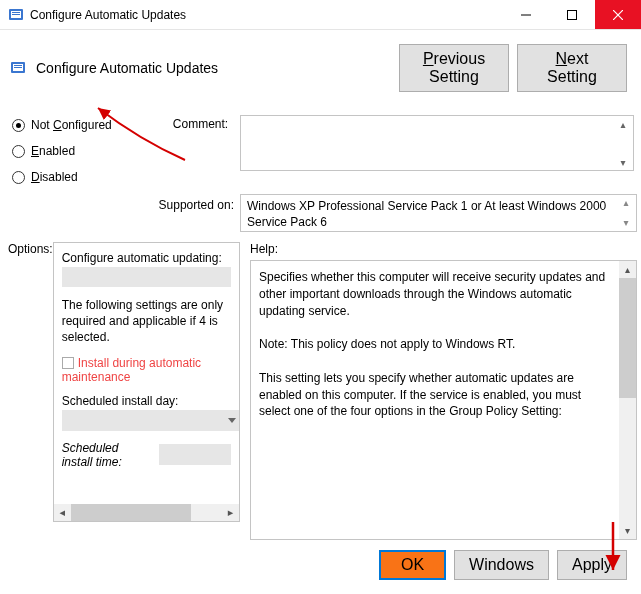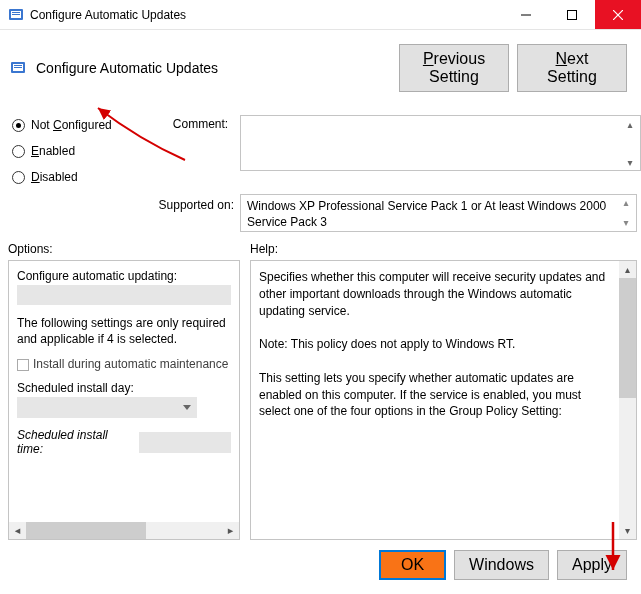--- a/index.html
+++ b/index.html
@@ -74,21 +74,21 @@
   .radio {
     width: 13px; height: 13px; border: 1px solid #333; border-radius: 50%;
     display: inline-flex; align-items: center; justify-content: center;
     background: #fff;
   }
   .radio.checked::after {
     content: ""; width: 5px; height: 5px; background: #000; border-radius: 50%;
   }
   .u { text-decoration: underline; text-decoration-thickness: 1px;}
 
-  .mid-grid { display: flex; padding: 0 0 0 0;}
+  .mid-grid { display: flex; padding: 0 7px 0 0;}
   .kv-col {
     width: 75px;
     text-align: center;
     padding-top: 16px;
     padding-right: 4px;
   }
   .kv-col label { display: block; height: 62px; line-height: 1;}
   .comment-box {
     flex: 1;
     border: 1px solid #c4c4c4;
@@ -121,21 +121,21 @@
     overflow: hidden;
   }
   .supported-box .scroll-up, .supported-box .scroll-down {
     position: absolute; right: 2px; width: 16px; height: 16px;
     display: flex; align-items: center; justify-content: center;
     color: #888; font-size: 10px;
   }
 
   .section { display: flex; padding: 10px 4px 0 8px; gap: 10px;}
   .section .pane-label { margin-bottom: 4px;}
-  .left-pane { width: 232px; display:flex; flex-direction: column;}
+  .left-pane { width: 232px; display:flex; flex-direction: row;}
   .right-pane { flex: 1; display:flex; flex-direction: column;}
 
   .scrollbox {
     border: 1px solid #c4c4c4;
     position: relative;
     overflow: hidden;
   }
   .options-box { height: 280px; }
   .options-content { padding: 8px 8px; }
   .options-content .row { margin-bottom: 10px;}
@@ -267,38 +267,38 @@
   </div>
   <div class="comment-box">
     <span class="scroll-up">▴</span>
     <span class="scroll-down">▾</span>
   </div>
 </div>
 
 <div class="supported-row">
   <div class="supported-label">Supported on:</div>
   <div class="supported-box">
-    <span>Windows XP Professional Service Pack 1 or At least Windows 2000 Service Pack 3</span>
+    <span>Windows XP Professional Service Pack 1 or At least Windows 2000 Service Pack 6</span>
     <span class="scroll-up">▴</span>
     <span class="scroll-down">▾</span>
   </div>
 </div>
 
 <div class="section">
   <div class="left-pane">
     <div class="pane-label">Options:</div>
     <div class="scrollbox options-box">
       <div class="options-content">
         <div class="row">
           <div>Configure automatic updating:</div>
           <div class="grayfield"></div>
         </div>
         <div class="row" style="line-height:1.35;">The following settings are only required and applicable if 4 is selected.</div>
         <div class="row">
-          <span class="chk"></span><span style="color:#404040;">Install during automatic maintenance</span>
+          <span class="chk"></span><span style="color:#ef4444;">Install during automatic maintenance</span>
         </div>
         <div class="row">
           <div>Scheduled install day:</div>
           <div class="dropdown"></div>
         </div>
         <div class="row" style="display:flex;align-items:center;font-style:italic;">
           <span>Scheduled install time:</span>
           <span class="timefield"></span>
         </div>
       </div>

